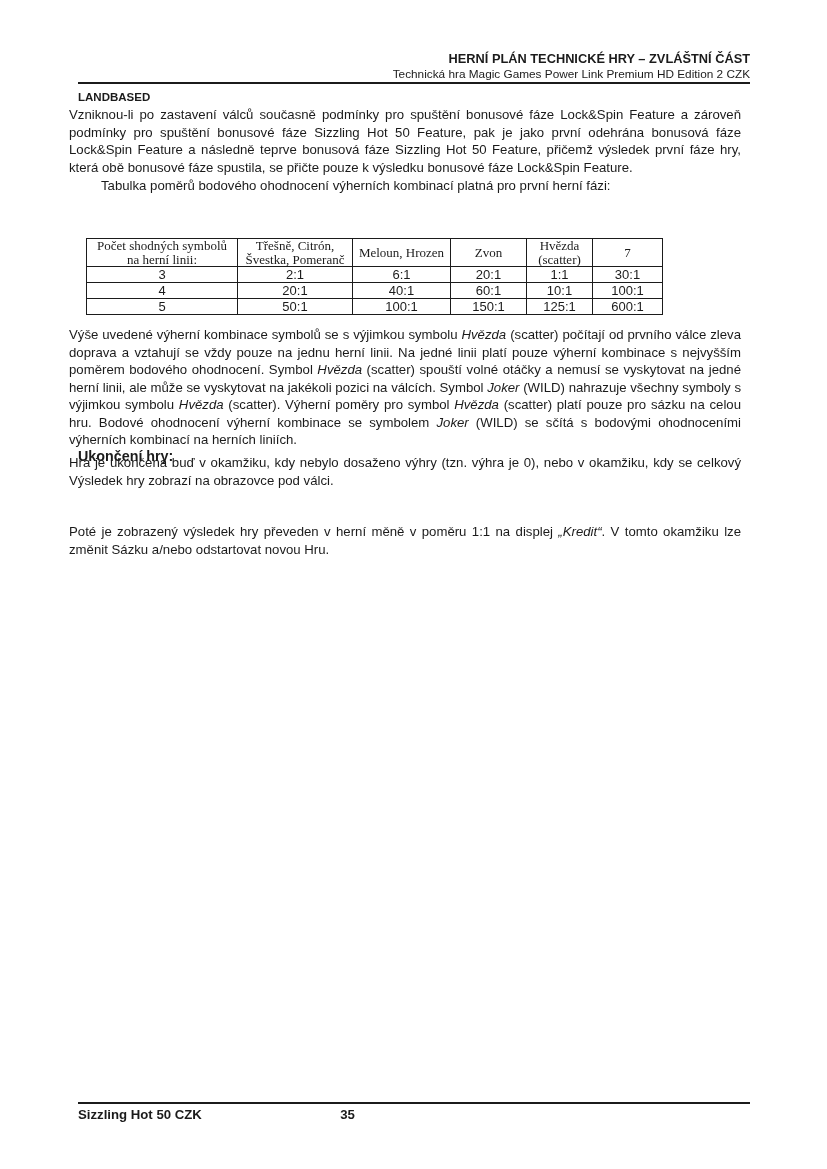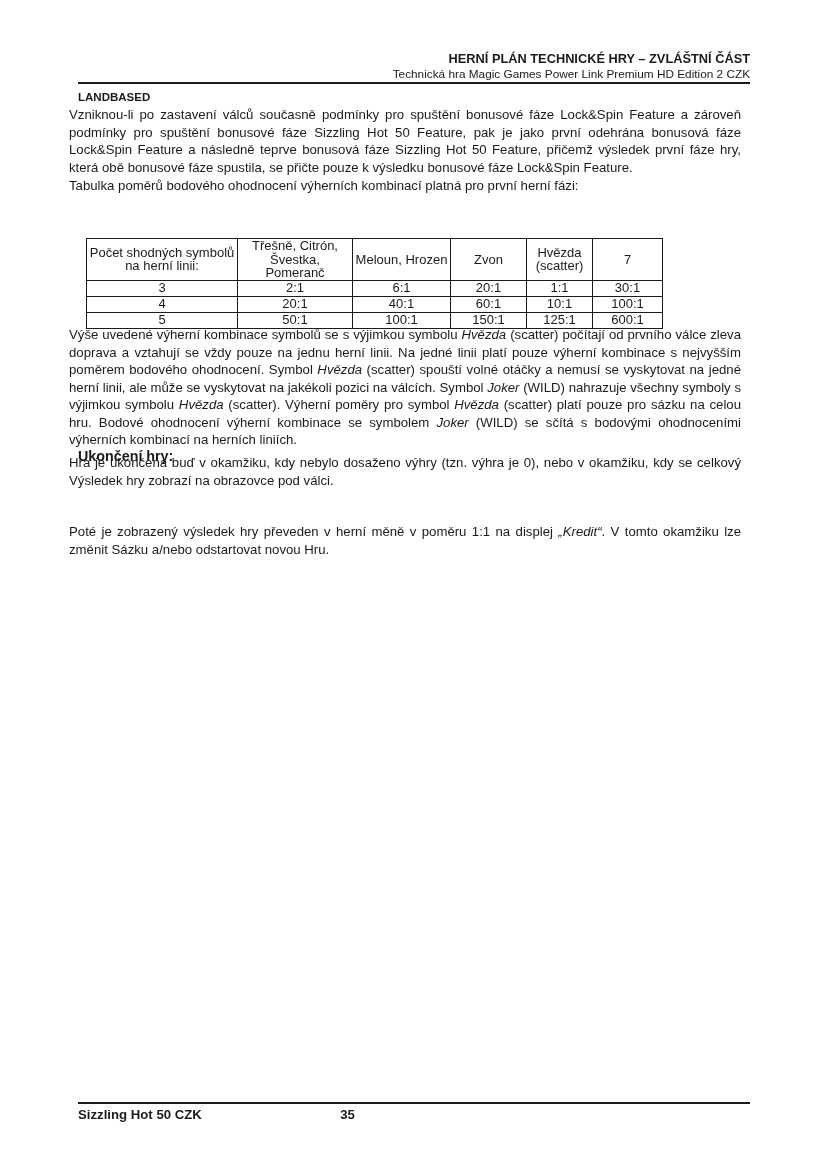--- a/index.html
+++ b/index.html
@@ -49,20 +49,21 @@
     border: 1.5px solid #1b1b1b;
     text-align: center;
     vertical-align: middle;
     padding: 0 2px;
     font-weight: normal;
   }
   .paytable th {
     height: 27px;
     line-height: 13.5px;
     white-space: pre-line;
+    font-family: Liberation Serif, serif;
   }
   .paytable td {
     height: 15px;
     line-height: 14px;
   }
 
   .section-heading {
     left: 78px; top: 428px;
     font-size: 14.3px; font-weight: bold; line-height: 18px; margin-top: 19px;
   }
@@ -85,21 +86,21 @@
 
   <div class="abs hdr-left">LANDBASED</div>
   <div class="abs hdr-right">
     <div class="l1">HERNÍ PLÁN TECHNICKÉ HRY – ZVLÁŠTNÍ ČÁST</div>
     <div class="l2">Technická hra Magic Games Power Link Premium HD Edition 2 CZK</div>
   </div>
   <div class="abs rule rule-top"></div>
 
   <div class="abs body-text" style="top:106px;">Vzniknou-li po zastavení válců současně podmínky pro spuštění bonusové fáze Lock&amp;Spin Feature a zároveň podmínky pro spuštění bonusové fáze Sizzling Hot 50 Feature, pak je jako první odehrána bonusová fáze Lock&amp;Spin Feature a následně teprve bonusová fáze Sizzling Hot 50 Feature, přičemž výsledek první fáze hry, která obě bonusové fáze spustila, se přičte pouze k výsledku bonusové fáze Lock&amp;Spin Feature.</div>
 
-  <div class="abs body-text" style="top:177px;">
+  <div class="abs body-text" style="top:177px;margin-left:32px;">
     <div>Tabulka poměrů bodového ohodnocení výherních kombinací platná pro první herní fázi:</div>
   </div>
 
   <table class="abs paytable">
     <colgroup>
       <col style="width:151px">
         <col style="width:115px">
         <col style="width:98px">
       <col style="width:76px">
         <col style="width:66px">

